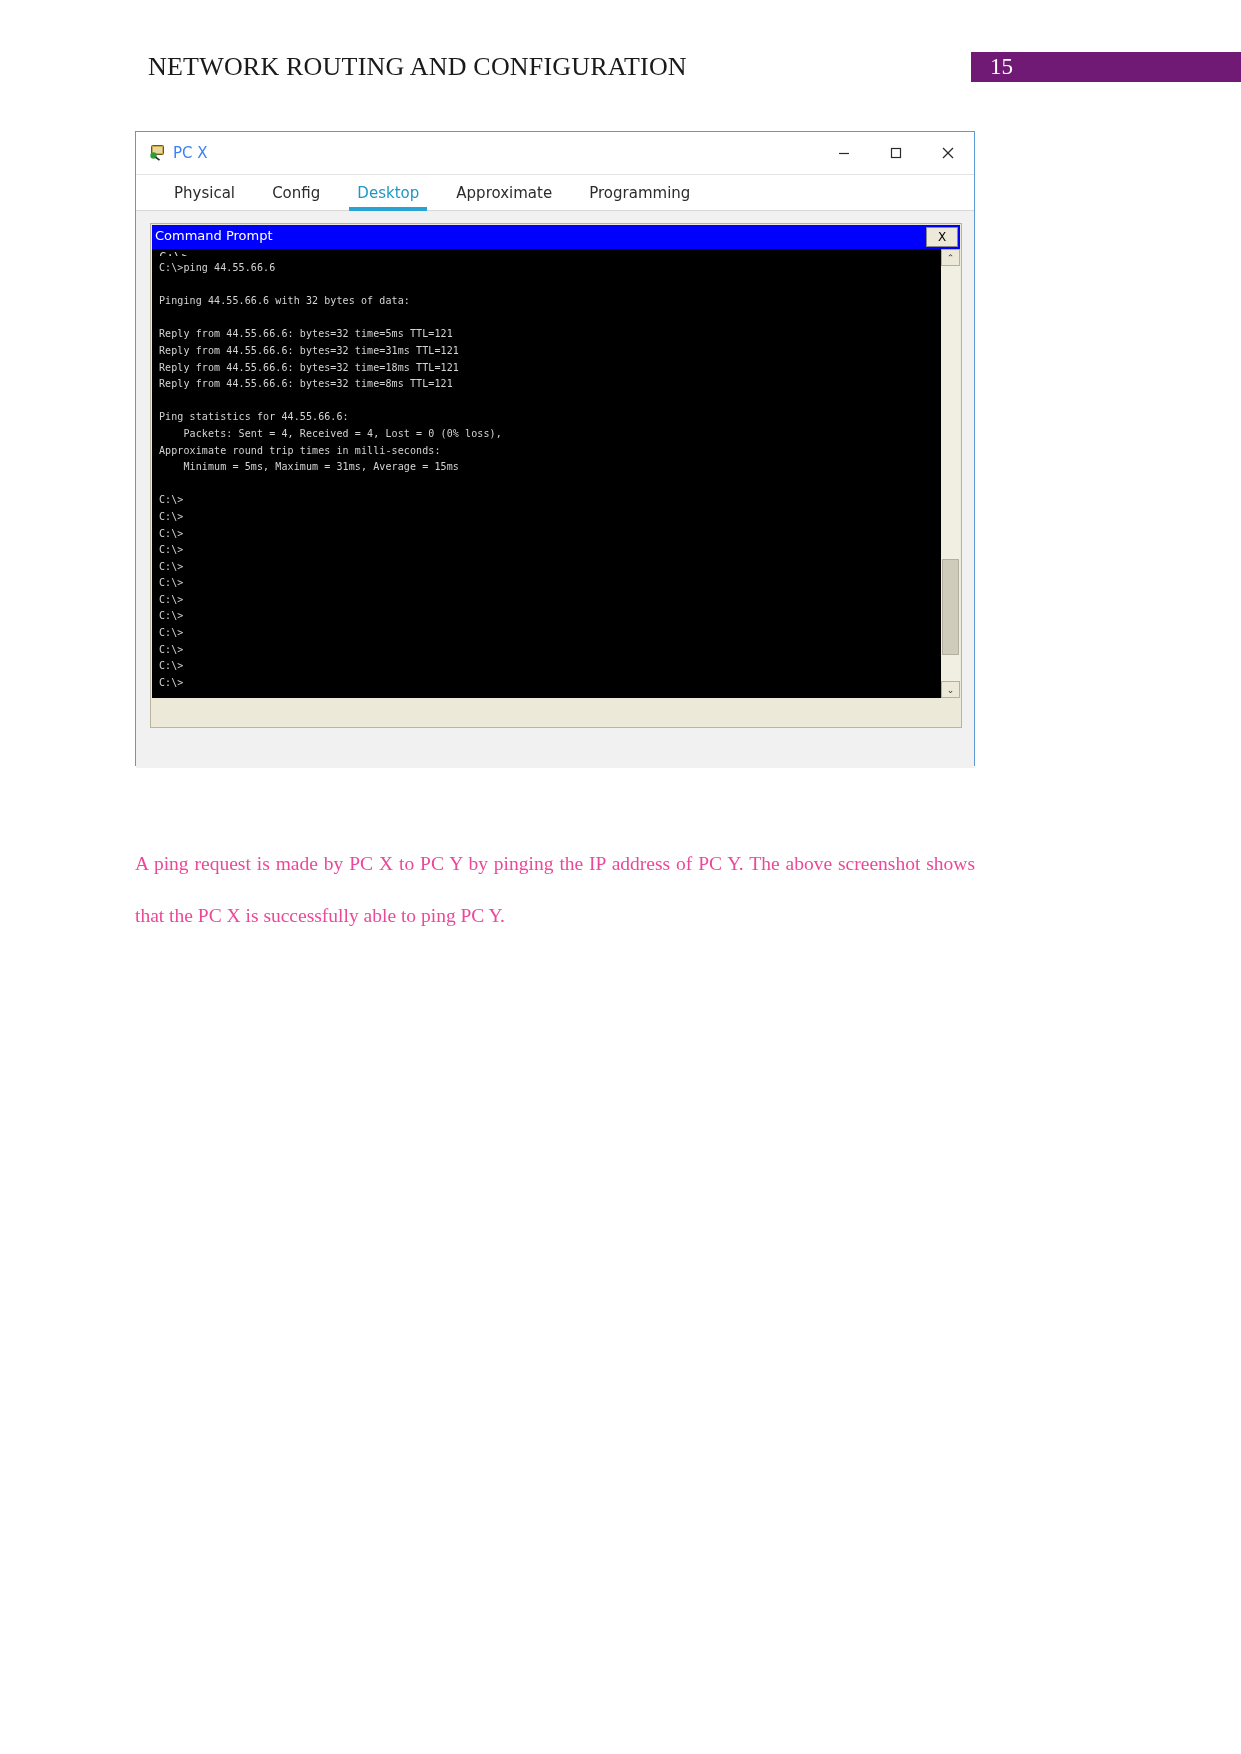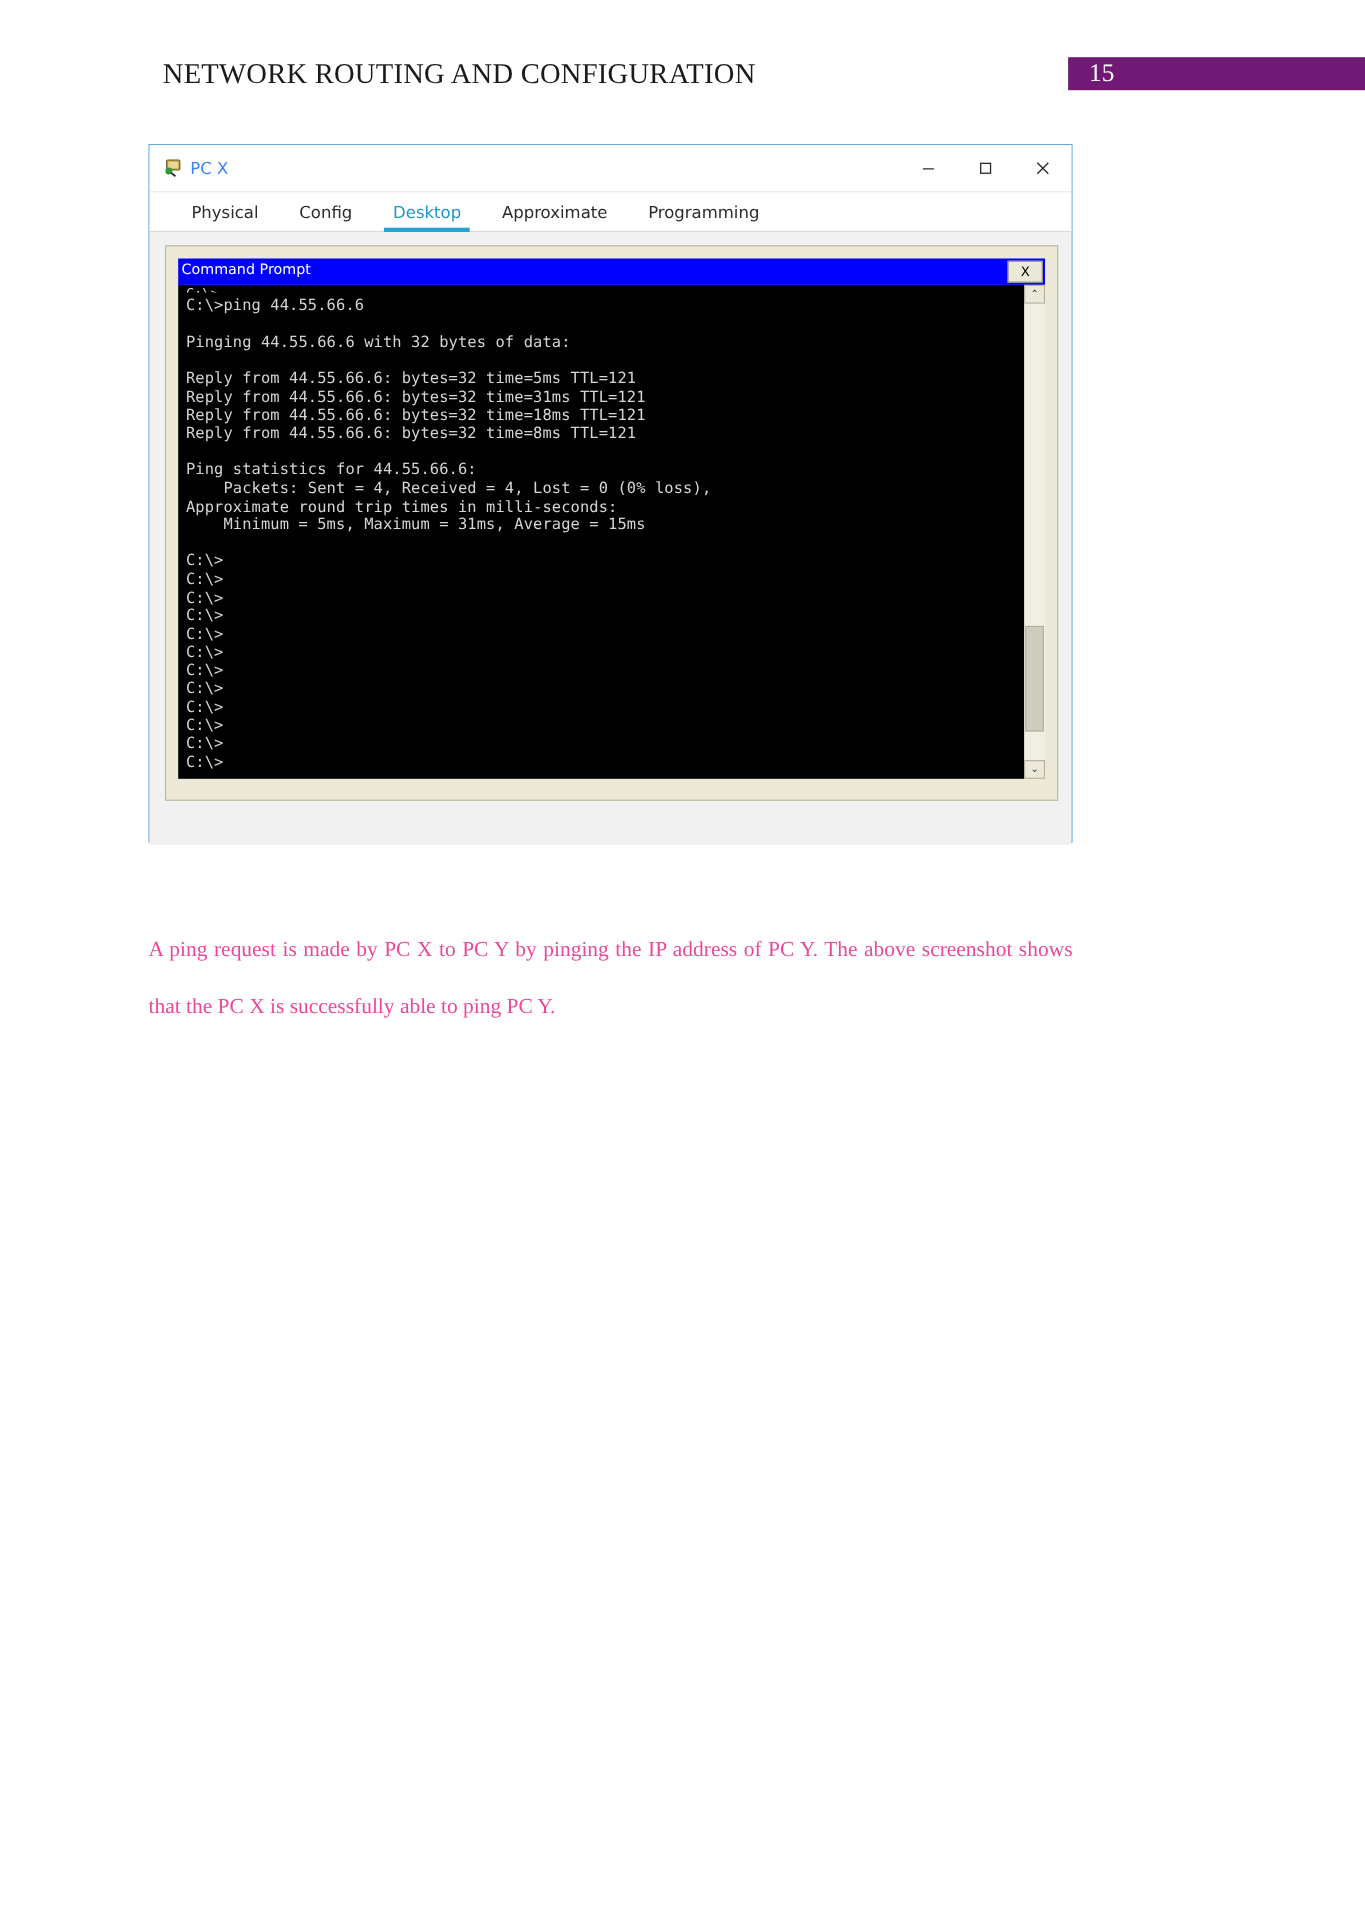--- a/index.html
+++ b/index.html
@@ -139,21 +139,21 @@
     box-sizing: border-box;
   }
   .cmd-frame {
     position: relative;
     width: 812px;
     height: 505px;
     margin: 0 auto;
     background: #ece9d8;
     border: 1px solid #b8b49f;
     box-sizing: border-box;
-    padding: 11px;
+    padding: 1px;
   }
   .cmd-titlebar {
     position: relative;
     height: 24px;
     background: #0000ff;
   }
   .cmd-title-text {
     position: absolute;
     left: 3px;
     top: 3px;
@@ -182,21 +182,21 @@
   .cmd-screen {
     position: relative;
     height: 449px;
     background: #000000;
     display: flex;
   }
   .cmd-text {
     flex: 1 1 auto;
     color: #d4d4d4;
     font-family: "DejaVu Sans Mono", monospace;
-    font-size: 14px;
+    font-size: 10px;
     line-height: 16.6px;
     padding: 4px 0 0 7px;
     white-space: pre;
     overflow: hidden;
     letter-spacing: 0.1px;
   }
   .cmd-firstline {
     height: 7px;
     overflow: hidden;
     color: #d4d4d4;

